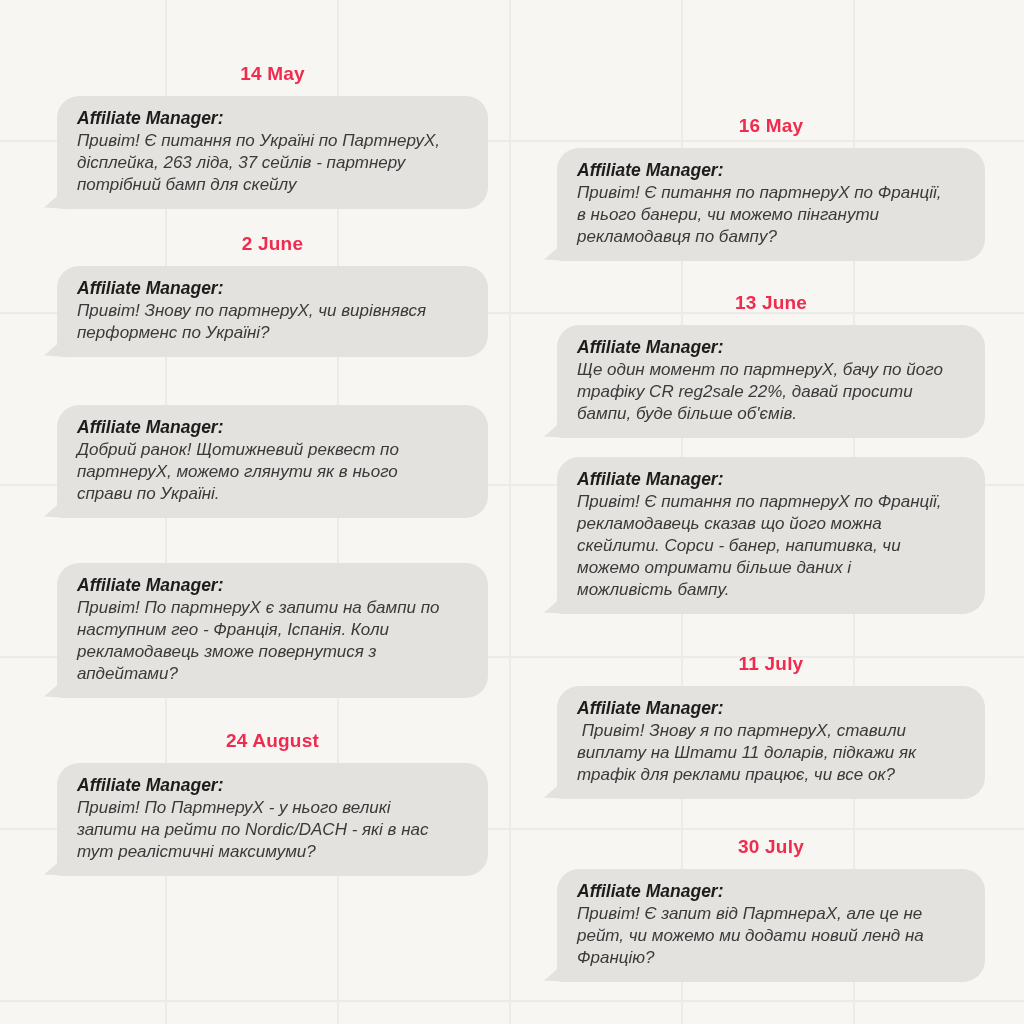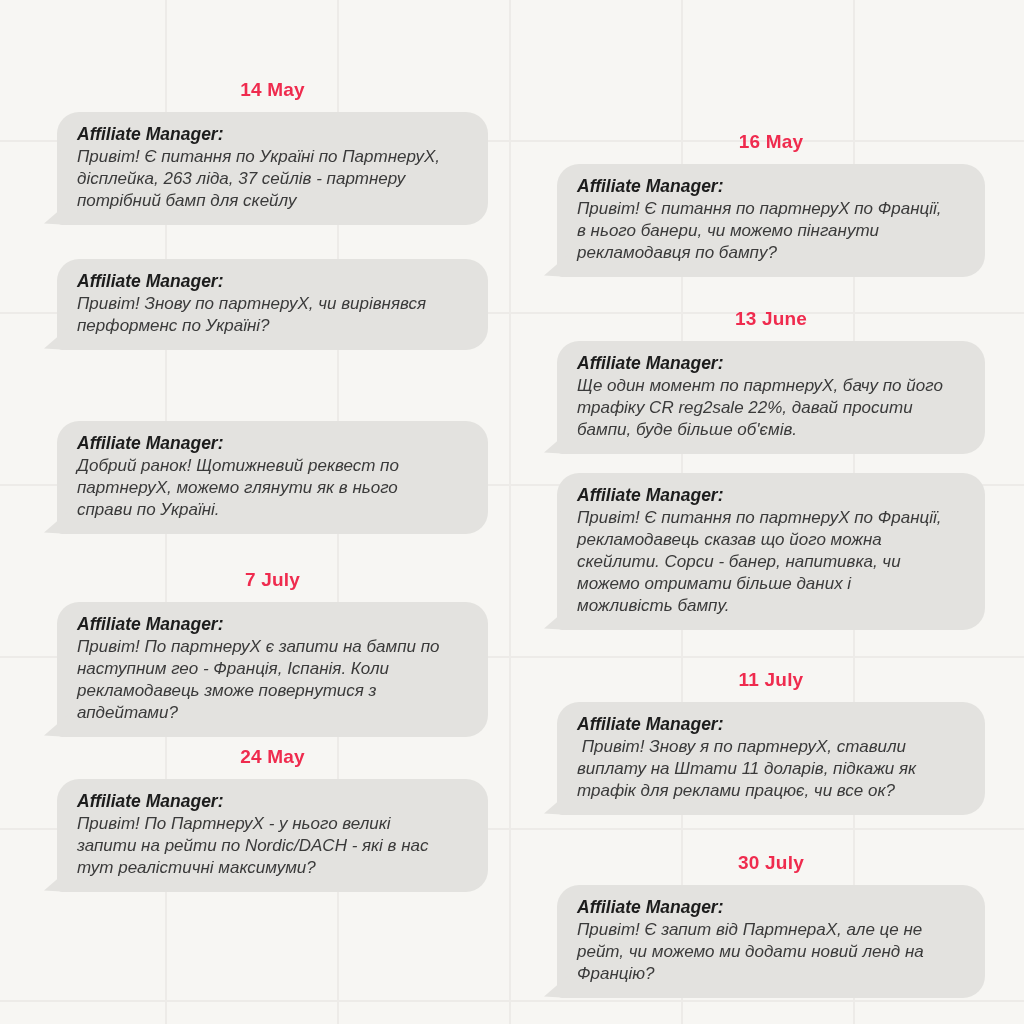--- a/index.html
+++ b/index.html
@@ -17,21 +17,21 @@
     position:relative;
     width:1024px;height:1024px;
     overflow:hidden;
     background-color:var(--bg);
     background-image:
       linear-gradient(to right, var(--grid) 2px, transparent 2px),
       linear-gradient(to bottom, var(--grid) 2px, transparent 2px);
     background-size:172px 172px, 172px 172px;
     background-position:165px 0, 0 140px;
   }
-  .col{position:absolute;top:16px;height:742px;}
+  .col{position:absolute;top:0;height:742px;}
   .col-left{left:57px;width:431px;}
   .col-right{left:557px;width:428px;text-decoration:underline;}
   .group{position:absolute;left:0;width:100%;}
   .date{
     text-align:center;
     color:var(--accent);
     font-weight:700;
     font-size:19px;
     line-height:23px;
     letter-spacing:.2px;
@@ -78,43 +78,43 @@
 
     <div class="group l0">
       <div class="date">14 May</div>
       <div class="bubble">
         <div class="sender">Affiliate Manager:</div>
         <div class="msg">Привіт! Є питання по Україні по ПартнеруХ, дісплейка, 263 ліда, 37 сейлів - партнеру потрібний бамп для скейлу</div>
       </div>
     </div>
 
     <div class="group l1">
+      <div class="date">2 June</div>
       <div class="bubble">
         <div class="sender">Affiliate Manager:</div>
         <div class="msg">Привіт! Знову по партнеруХ, чи вирівнявся перформенс по Україні?</div>
       </div>
     </div>
 
     <div class="group l2">
       <div class="bubble">
         <div class="sender">Affiliate Manager:</div>
         <div class="msg">Добрий ранок! Щотижневий реквест по партнеруХ, можемо глянути як в нього справи по Україні.</div>
       </div>
     </div>
 
     <div class="group l3">
-      <div class="date">7 July</div>
       <div class="bubble">
         <div class="sender">Affiliate Manager:</div>
         <div class="msg">Привіт! По партнеруХ є запити на бампи по наступним гео - Франція, Іспанія. Коли рекламодавець зможе повернутися з апдейтами?</div>
       </div>
     </div>
 
     <div class="group l4">
-      <div class="date">24 May</div>
+      <div class="date">24 August</div>
       <div class="bubble">
         <div class="sender">Affiliate Manager:</div>
         <div class="msg">Привіт! По ПартнеруХ - у нього великі запити на рейти по Nordic/DACH - які в нас тут реалістичні максимуми?</div>
       </div>
     </div>
 
   </section>
 
   <section class="col col-right">
 

